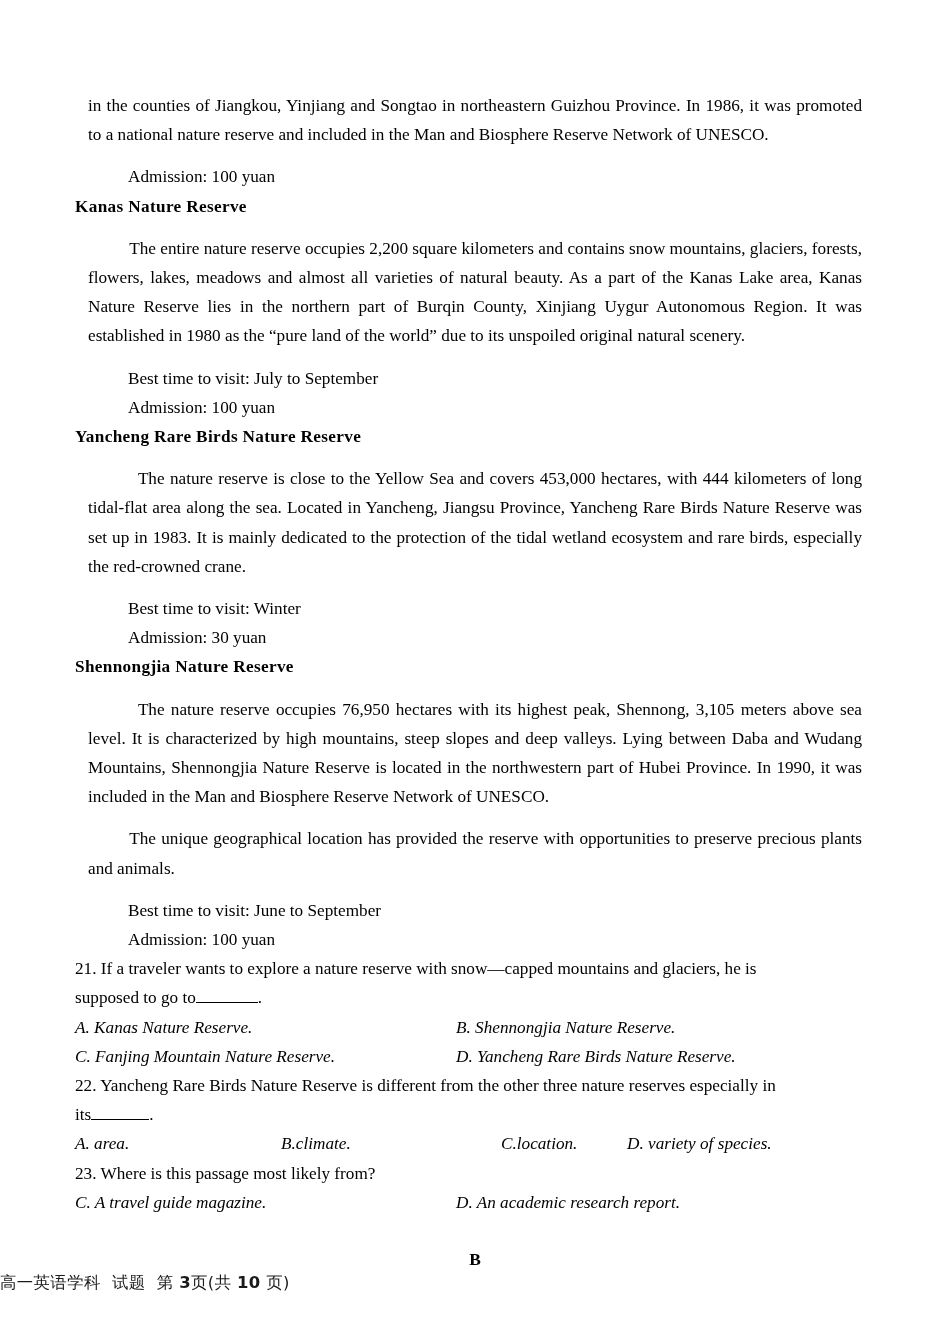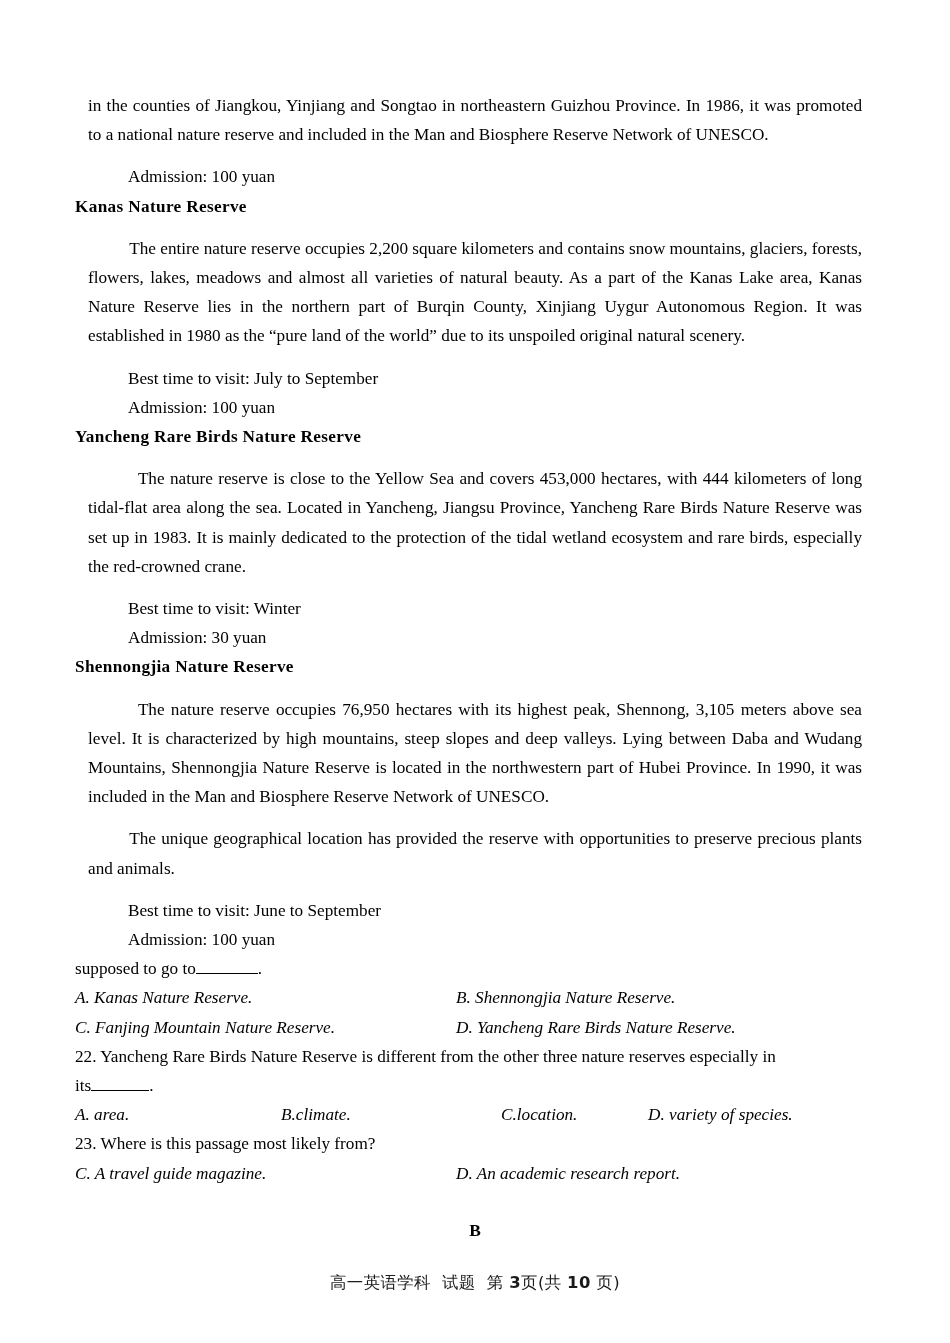--- a/index.html
+++ b/index.html
@@ -94,38 +94,38 @@
   }
 
   
   .col-a { left: 0px; }
   .col-b { left: 381px; }
 
   
   .q22 .c1 { left: 0px; }
   .q22 .c2 { left: 206px; }
   .q22 .c3 { left: 426px; }
-  .q22 .c4 { left: 573px; }
+  .q22 .c4 { left: 552px; }
 
   
   .section-marker {
     text-align: center;
     font-size: 17.4px;
     font-weight: bold;
     line-height: 29.2px;
     margin-top: 28px;
   }
 
   
   .footer {
     position: absolute;
     left: 0;
     right: 0;
     top: 1272px;
-    text-align: center;
+    text-align: left;
     font-size: 16.4px;
     font-family: "DejaVu Sans", "Liberation Sans", sans-serif;
     letter-spacing: 0.4px;
     color: #1a1a1a;
   }
   .footer b { font-weight: bold; }
 </style>
 </head>
 <body>
 
@@ -144,20 +144,21 @@
   <p class="para justified indent-wide">The nature reserve is close to the Yellow Sea and covers 453,000 hectares, with 444 kilometers of long tidal-flat area along the sea. Located in Yancheng, Jiangsu Province, Yancheng Rare Birds Nature Reserve was set up in 1983. It is mainly dedicated to the protection of the tidal wetland ecosystem and rare birds, especially the red-crowned crane.</p>
   <div class="info-line">Best time to visit: Winter</div>
   <div class="info-line">Admission: 30 yuan</div>
 
   <h3 class="reserve-heading">Shennongjia Nature Reserve</h3>
   <p class="para justified indent-wide">The nature reserve occupies 76,950 hectares with its highest peak, Shennong, 3,105 meters above sea level. It is characterized by high mountains, steep slopes and deep valleys. Lying between Daba and Wudang Mountains, Shennongjia Nature Reserve is located in the northwestern part of Hubei Province. In 1990, it was included in the Man and Biosphere Reserve Network of UNESCO.</p>
   <p class="para justified indent">The unique geographical location has provided the reserve with opportunities to preserve precious plants and animals.</p>
   <div class="info-line">Best time to visit: June to September</div>
   <div class="info-line">Admission: 100 yuan</div>
 
+  <div class="question-stem">21. If a traveler wants to explore a nature reserve with snow—capped mountains and glaciers, he is</div>
   <div class="question-stem"><span>supposed to go to</span><span class="blank"></span><span>.</span></div>
   <div class="options">
     <span class="opt col-a">A. Kanas Nature Reserve.</span>
     <span class="opt col-b">B. Shennongjia Nature Reserve.</span>
   </div>
   <div class="options">
     <span class="opt col-a">C. Fanjing Mountain Nature Reserve.</span>
     <span class="opt col-b">D. Yancheng Rare Birds Nature Reserve.</span>
   </div>
 

